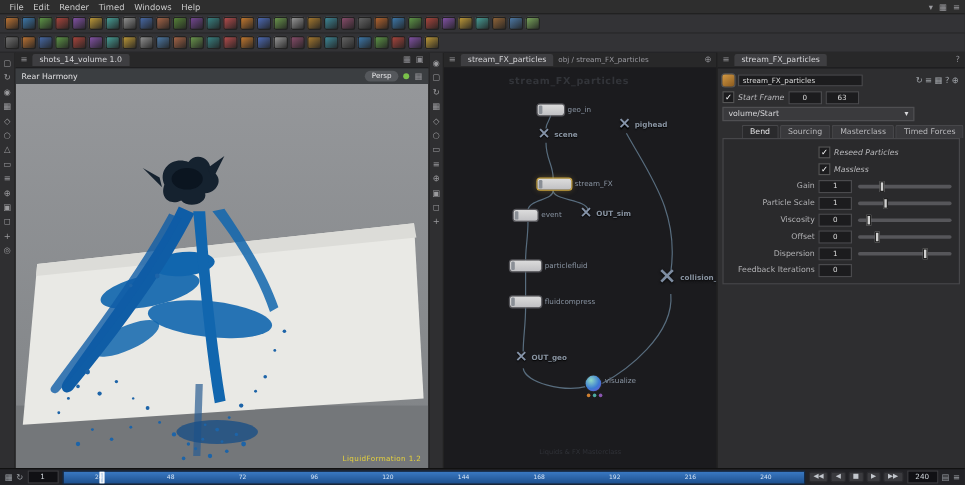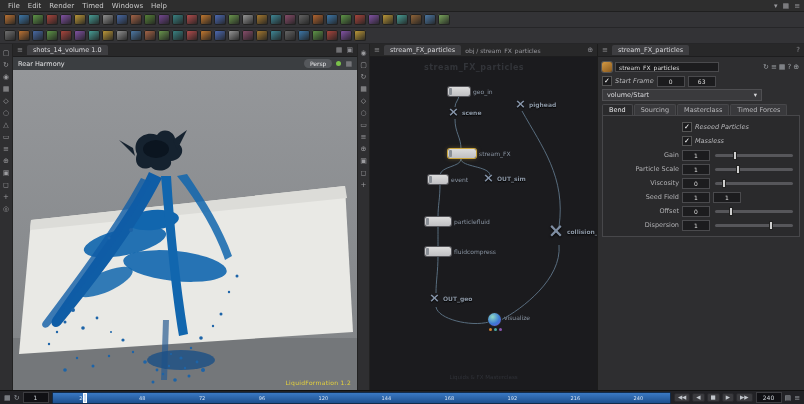--- a/index.html
+++ b/index.html
@@ -71,21 +71,21 @@
   .cbox{width:8px;height:8px;background:#1c1c1e;border:1px solid #555;color:#fff;font-size:7px;
     line-height:8px;text-align:center;flex:none;box-sizing:content-box;}
   .clabel{color:#b8b8bb;font-size:6.5px;white-space:nowrap;font-style:italic;}
   .slabel{width:72px;text-align:right;color:#b0b0b3;font-size:6.5px;flex:none;white-space:nowrap;overflow:hidden;}
   .sval{width:26px;height:9px;background:#1c1c1e;border:1px solid #4a4a4d;color:#ddd;font-size:6px;
     text-align:center;line-height:9px;flex:none;box-sizing:content-box;}
   .strack{flex:1;height:3px;background:#56565a;border-radius:2px;position:relative;margin:0 2px;}
   .shandle{position:absolute;top:-3px;width:4px;height:9px;background:#cfcfcf;border:1px solid #222;box-sizing:border-box;}
   .pdrop{width:150px;height:10px;background:#3a3a3d;border:1px solid #4f4f52;color:#d8d8db;
     font-size:6.5px;display:flex;align-items:center;justify-content:space-between;padding:0 4px;box-sizing:content-box;}
-  #ptabs{display:flex;gap:1px;padding:2px 4px 0 4px;}
+  #ptabs{display:flex;gap:1px;padding:2px 4px 0 20px;}
   .ptab{padding:1px 6px;font-size:6.5px;background:#39393c;color:#b8b8bb;border:1px solid #47474a;
     border-bottom:none;border-radius:2px 2px 0 0;white-space:nowrap;}
   .ptab.active{background:#2a2a2c;color:#e8e8ea;}
   #param-rows{margin:0 4px;border:1px solid #47474a;background:#2a2a2c;padding:4px 2px;}
   
   #playbar{position:absolute;left:0;top:390px;width:804px;height:14px;background:#222226;border-top:1px solid #111;
     display:flex;align-items:center;gap:3px;padding:0 4px;box-sizing:border-box;}
   .pb-ico{font-size:7px;color:#9a9ea4;}
   .pb-field{width:24px;height:9px;background:#101014;border:1px solid #3c3c40;color:#cfd4da;
     font-size:6px;text-align:center;line-height:9px;flex:none;box-sizing:content-box;}
@@ -415,38 +415,36 @@
         </div>
       </div>
       <div class="srow prow" style="padding: 0px 2px;">
         <span class="slabel">Viscosity</span>
         <span class="sval">0</span>
         <div class="strack">
           <span class="shandle" style="left: calc(12% - 2px);"></span>
         </div>
       </div>
       <div class="srow prow" style="padding: 0px 2px;">
-        <span class="slabel">Seed Field</span>
-        <span class="sval">1</span>
-        <span class="sval">1</span>
-        <span></span>
-      </div>
-      <div class="srow prow" style="padding: 0px 2px;">
         <span class="slabel">Offset</span>
         <span class="sval">0</span>
         <div class="strack">
           <span class="shandle" style="left: calc(20% - 2px);"></span>
         </div>
       </div>
       <div class="srow prow" style="padding: 0px 2px;">
         <span class="slabel">Dispersion</span>
         <span class="sval">1</span>
         <div class="strack">
           <span class="shandle" style="left: calc(72% - 2px);"></span>
         </div>
+      </div>
+      <div class="srow prow" style="padding: 0px 2px;">
+        <span class="slabel">Feedback Iterations</span>
+        <span class="sval">0</span>
       </div>
     </div>
 </div>
 
 <div id="playbar">
   <span id="pb-left" style="display:flex;gap:3px">
       <span class="pb-ico">▦</span>
       <span class="pb-ico">↻</span>
     </span>
   <span class="pb-field">1</span>

